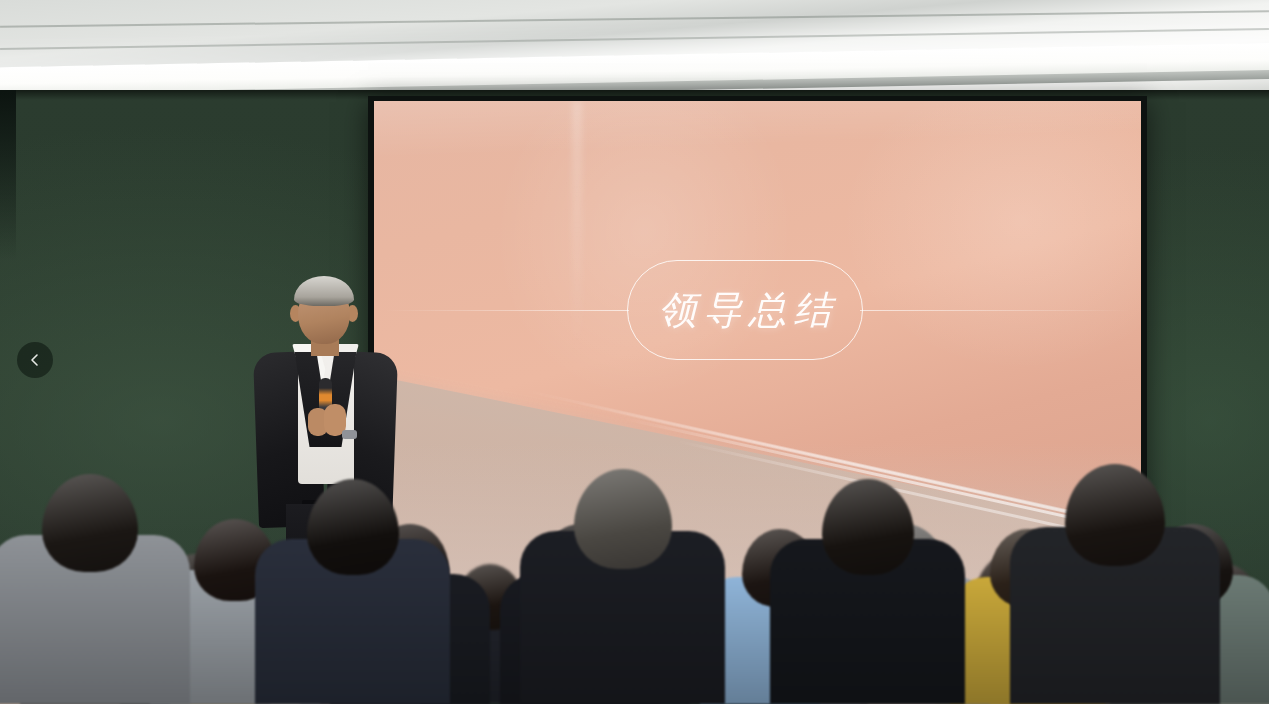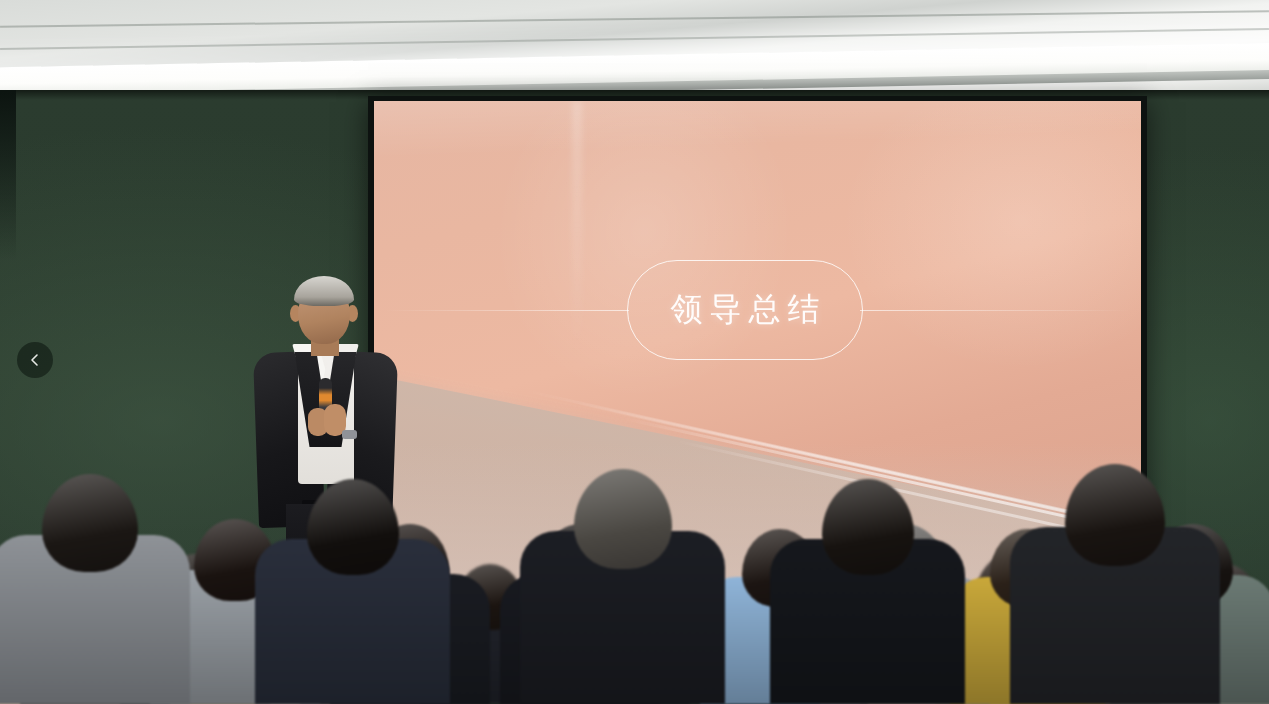--- a/index.html
+++ b/index.html
@@ -118,27 +118,28 @@
   .rule-right{left:486px;width:270px;background:linear-gradient(90deg,rgba(255,255,255,.65),rgba(255,255,255,0));}
   .slide-pill{
     position:absolute;left:253px;top:159px;width:236px;height:100px;
     border:1.6px solid rgba(255,255,255,.82);
     border-radius:54px;
     box-sizing:border-box;
     display:flex;align-items:center;justify-content:center;
   }
   .slide-title{
     font-family:"DejaVu Sans","Liberation Sans",sans-serif;
-    font-size:32px;
+    font-size:38px;
     letter-spacing:7px;
     color:rgba(255,255,255,.95);
     text-shadow:0 1px 7px rgba(255,255,255,.35);
     font-weight:400;
     white-space:nowrap;
     padding-left:7px;
+    font-style:italic;
   }
 
   
   .nav-prev{
     position:absolute;left:17px;top:342px;width:36px;height:36px;
     border-radius:50%;
     background:rgba(10,18,13,.55);
     display:flex;align-items:center;justify-content:center;
     cursor:pointer;
   }

